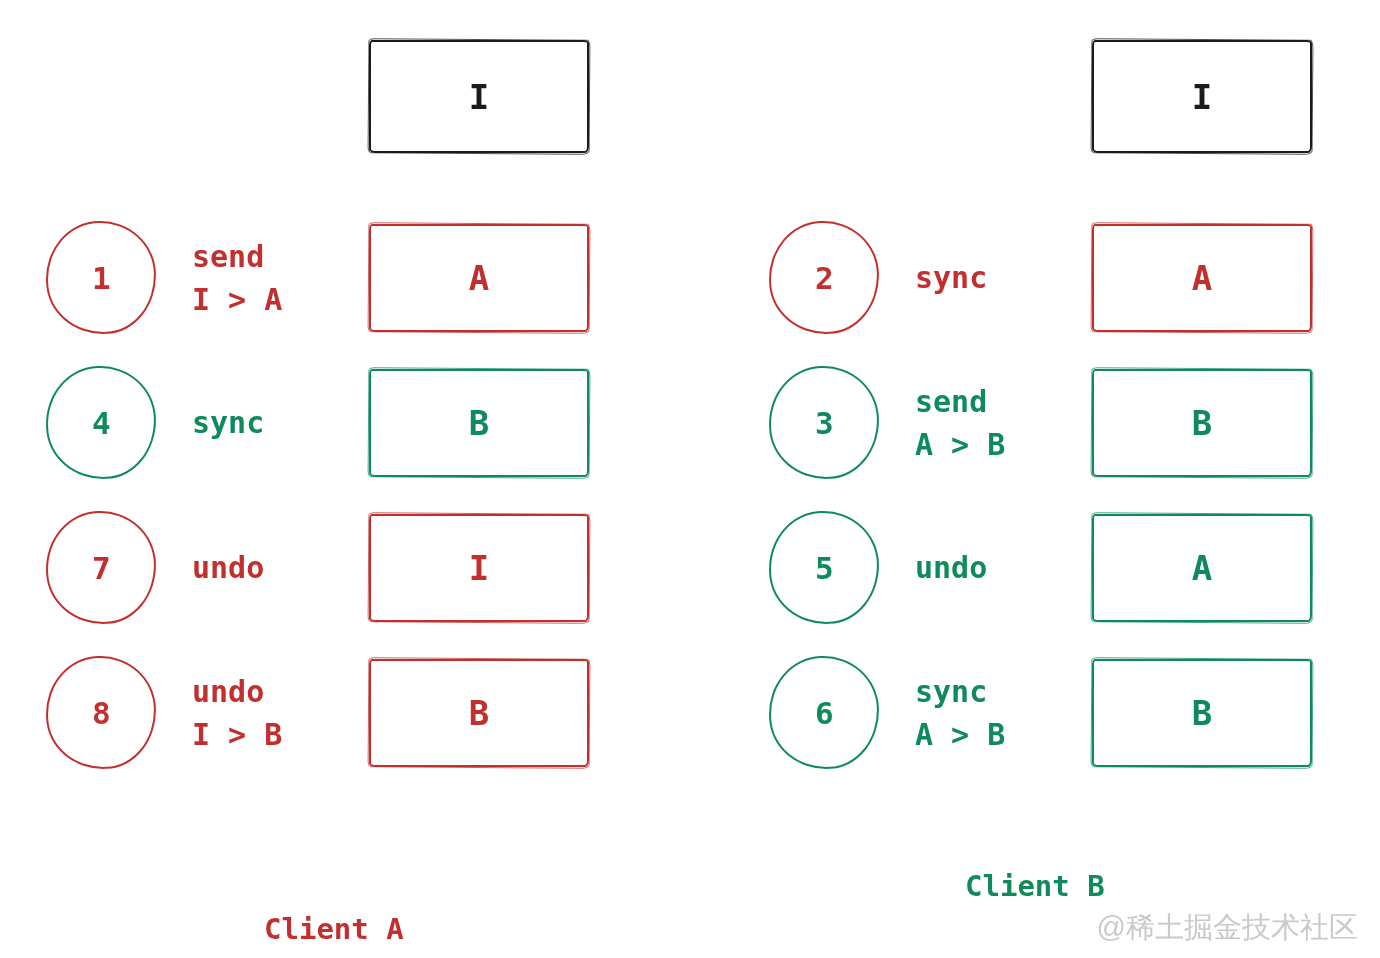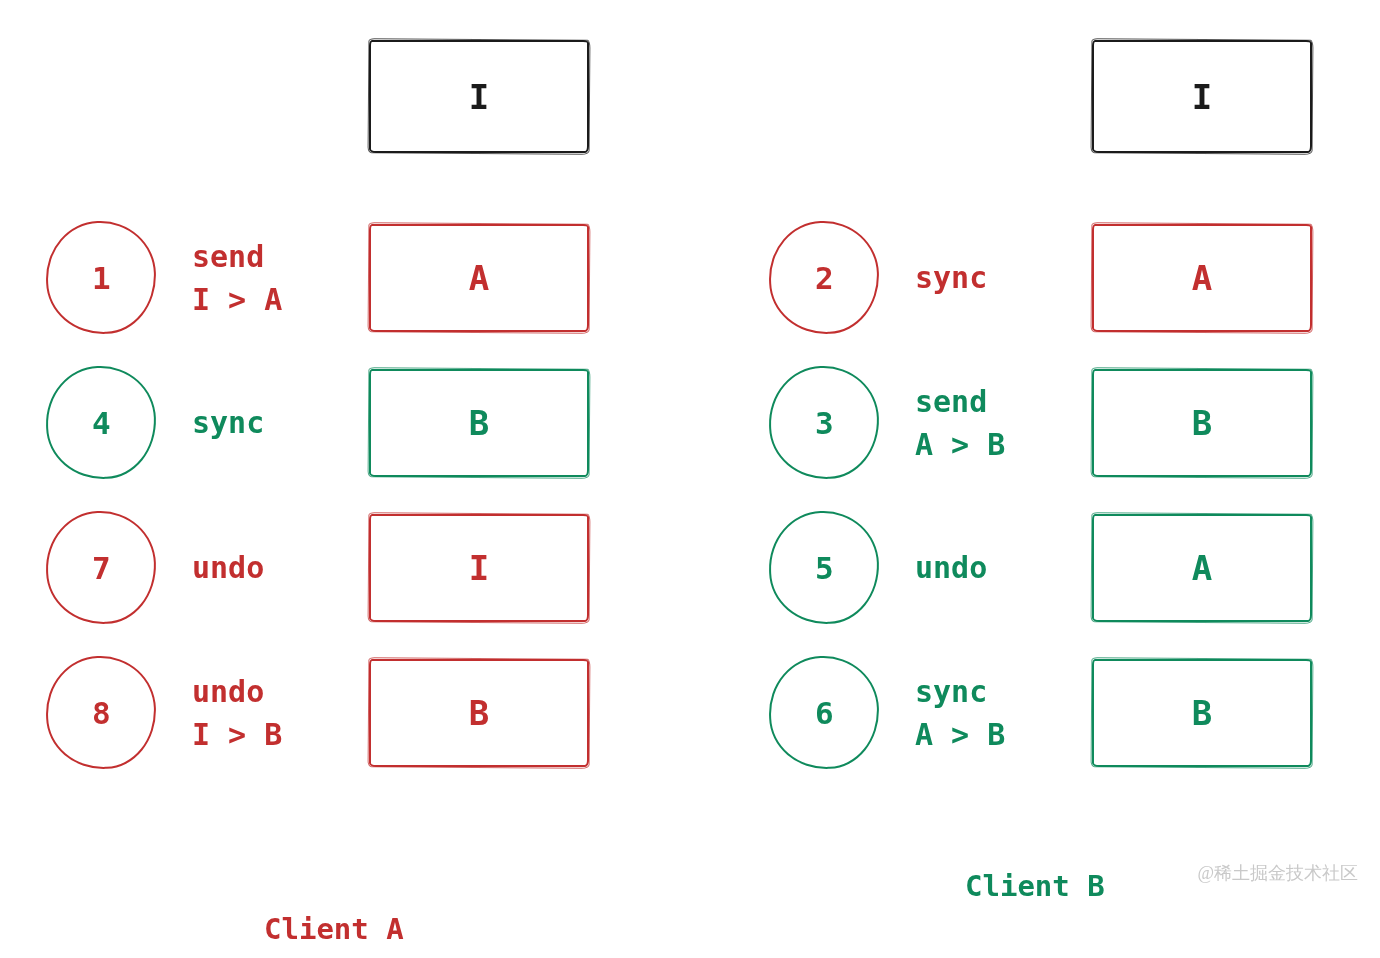--- a/index.html
+++ b/index.html
@@ -83,24 +83,24 @@
     font-weight: bold;
     color: var(--c);
     white-space: nowrap;
   }
   .client-a-label { left: 264px; top: 869px; margin-top: 43px; }
   .client-b-label { left: 965px; top: 869px; }
 
   .watermark {
     position: absolute;
     right: 22px;
-    top: 861px;
-    font-size: 18px;
+    top: 908px;
+    font-size: 29px;
     color: var(--watermark_gray);
-    font-family: Liberation Serif, serif;
+    font-family: Liberation Sans, sans-serif;
   }
 </style>
 </head>
 <body>
 
 <section class="client client-a">
 
   <div class="row header-row">
     <div class="sketch-box black">
       <span>I</span>

